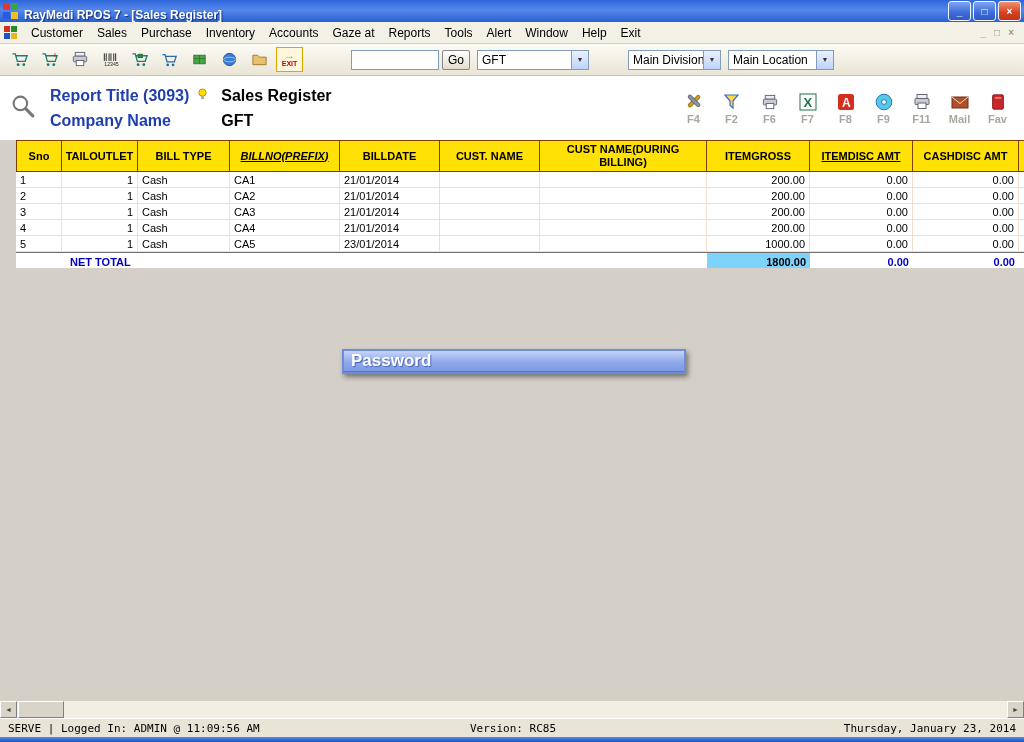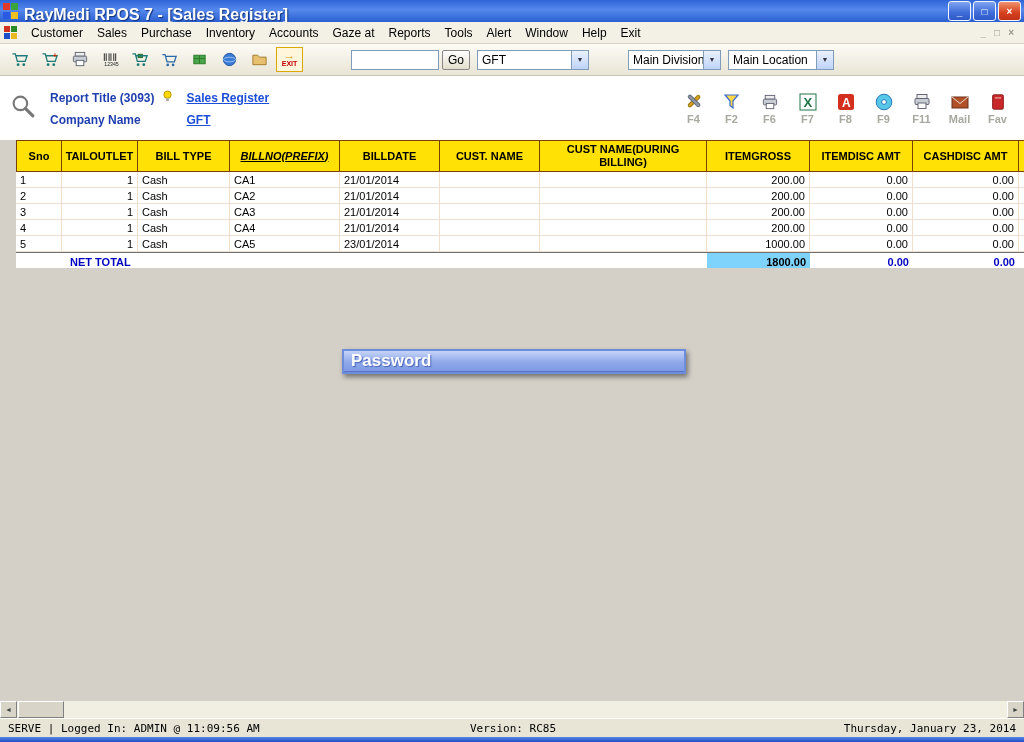--- a/index.html
+++ b/index.html
@@ -6,21 +6,21 @@
   #app{position:relative;width:1024px;height:742px;overflow:hidden;background:#D4D0C8;}
 
   
   .titlebar{position:absolute;left:0;top:0;width:100%;height:22px;box-sizing:border-box;
     background:linear-gradient(180deg,#2E66D8 0%,#5588EC 45%,#2A5FD0 100%);
     display:flex;align-items:center;padding:0 3px;}
   .app-icon{width:16px;height:16px;margin-right:5px;display:grid;grid-template-columns:7px 7px;gap:1px;}
   .app-icon i{width:7px;height:7px;display:block;}
   .app-icon i:nth-child(1){background:#E23A2A;} .app-icon i:nth-child(2){background:#3AA53A;}
   .app-icon i:nth-child(3){background:#2A5AE2;} .app-icon i:nth-child(4){background:#F0C020;}
-  .title-text{color:#fff;font-weight:bold;font-size:16px;text-shadow:1px 1px 1px #10307A;white-space:nowrap;margin-top:8px;}
+  .title-text{color:#fff;font-weight:bold;font-size:12px;text-shadow:1px 1px 1px #10307A;white-space:nowrap;margin-top:8px;}
   .win-controls{margin-left:auto;display:flex;gap:2px;}
   .win-btn{width:21px;height:18px;border-radius:3px;border:1px solid #F0F4FC;display:flex;align-items:center;
     justify-content:center;color:#fff;font-size:10px;font-weight:bold;
     background:linear-gradient(180deg,#7FA4F2 0%,#3E6CD8 60%,#2E5AC8 100%);}
   .win-btn.close{background:linear-gradient(180deg,#F0936E 0%,#D6401E 60%,#C23318 100%);}
 
   
   .menubar{position:absolute;top:22px;left:0;width:100%;height:22px;box-sizing:border-box;background:#F3F1E6;
     border-bottom:1px solid #D6D2C2;display:flex;align-items:center;padding:0 4px;}
   .menu-logo{width:14px;height:14px;margin-right:6px;display:grid;grid-template-columns:6px 6px;gap:1px;}
@@ -48,23 +48,23 @@
   .combo-btn{width:16px;align-self:stretch;border-left:1px solid #7F9DB9;
     background:linear-gradient(#EAF1FD,#BFD3F7);display:flex;align-items:center;justify-content:center;}
   .combo-btn::after{content:"▼";font-size:7px;color:#334;}
   .combo.company{width:112px;} .combo.division{width:93px;margin-left:36px;} .combo.location{width:106px;}
 
   
   .report{position:absolute;top:76px;left:0;width:100%;height:64px;box-sizing:border-box;background:#FFFFFF;
     display:flex;align-items:center;padding:0 10px;}
   .magnifier{width:40px;flex:none;}
   .report-labels{display:grid;grid-template-columns:auto 16px auto;column-gap:8px;row-gap:7px;align-items:center;
-    font-size:12px;font-weight:bold;}
+    font-size:16px;font-weight:bold;}
   .lbl-blue{color:#1F3FAE;}
-  .lbl-dark{color:#1d4ed8;text-decoration:underline;}
+  .lbl-dark{color:#000000;}
   .actions{margin-left:auto;display:flex;gap:5px;align-items:flex-end;}
   .action{width:33px;display:flex;flex-direction:column;align-items:center;cursor:default;}
   .action-icon{width:24px;height:22px;display:flex;align-items:center;justify-content:center;}
   .action-label{font-size:11px;font-weight:bold;color:#A8A8A0;line-height:12px;}
 
   
   .grid{position:absolute;top:140px;left:16px;width:100%;}
   .grid-header{display:flex;height:30px;background:#FFE105;border-top:1px solid #7B3F00;border-bottom:1px solid #7B3F00;}
   .th{box-sizing:border-box;border-right:1px solid #7B3F00;display:flex;align-items:center;justify-content:center;
     text-align:center;font-size:11px;font-weight:bold;color:#000;line-height:1.15;padding:0 2px;}
@@ -359,21 +359,21 @@
   <div class="grid">
     <div class="grid-header">
         <div class="th" style="width: 46px;">Sno</div>
         <div class="th" style="width: 76px;">TAILOUTLET</div>
         <div class="th" style="width: 92px;">BILL TYPE</div>
         <div class="th sorted" style="width: 110px;">BILLNO(PREFIX)</div>
         <div class="th" style="width: 100px;">BILLDATE</div>
         <div class="th" style="width: 100px;">CUST. NAME</div>
         <div class="th" style="width: 167px;">CUST NAME(DURING BILLING)</div>
         <div class="th" style="width: 103px;">ITEMGROSS</div>
-        <div class="th" style="width: 103px;">ITEMDISC AMT</div>
+        <div class="th" style="width: 103px; text-decoration: underline;">ITEMDISC AMT</div>
         <div class="th" style="width: 106px;">CASHDISC AMT</div>
         <div class="th filler"></div>
       </div>
     <div>
         <div class="tr">
           <div class="td" style="width: 46px; justify-content: flex-start;">1</div>
           <div class="td" style="width: 76px; justify-content: flex-end;">1</div>
           <div class="td" style="width: 92px; justify-content: flex-start;">Cash</div>
           <div class="td" style="width: 110px; justify-content: flex-start;">CA1</div>
           <div class="td" style="width: 100px; justify-content: flex-start;">21/01/2014</div>

